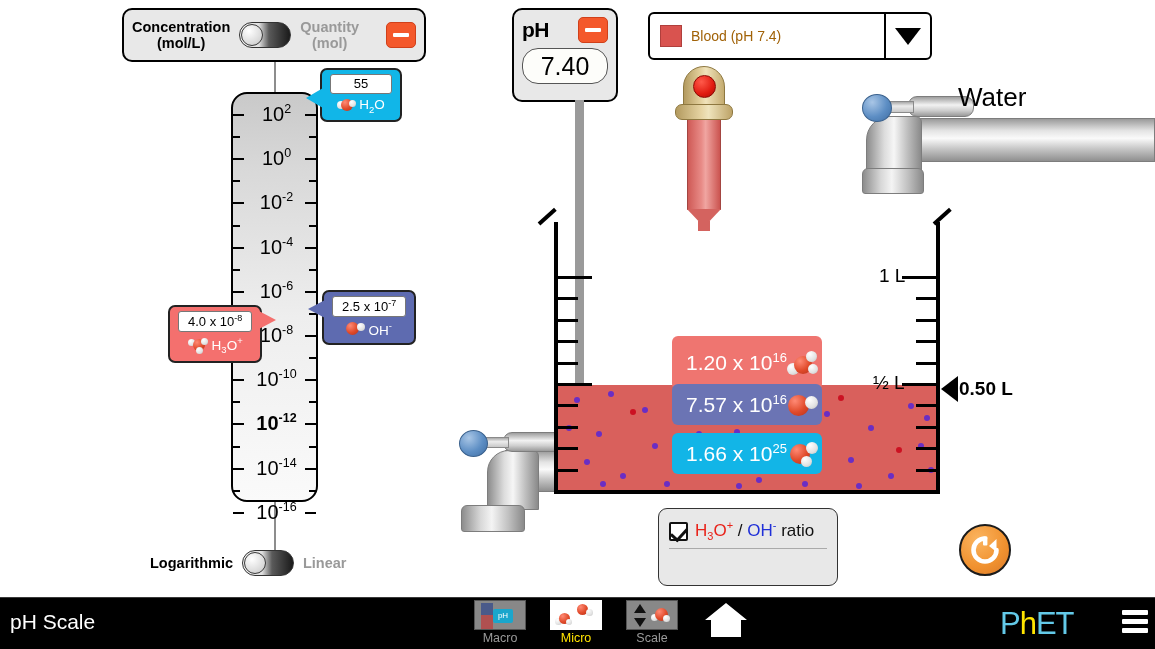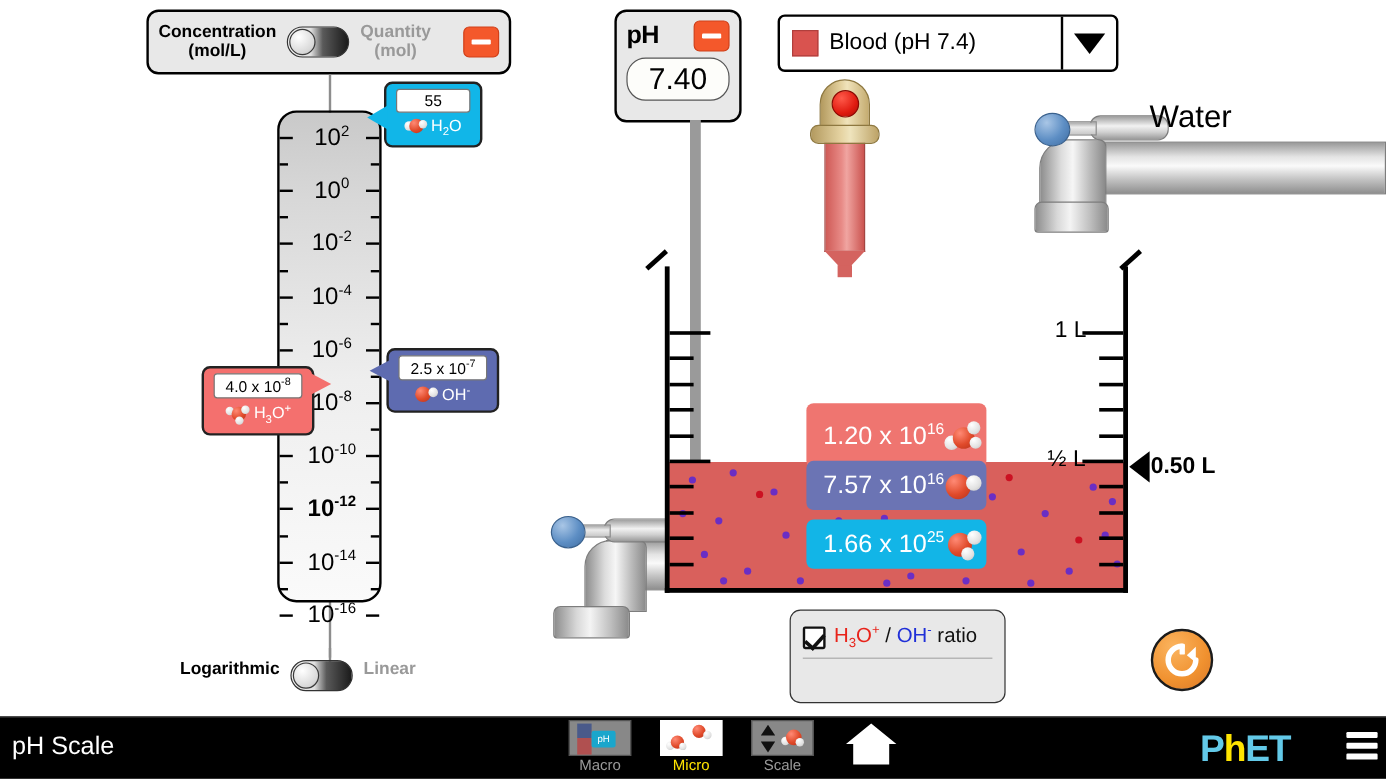--- a/index.html
+++ b/index.html
@@ -79,21 +79,21 @@
 
   
   .mol { position:relative; display:inline-block; }
   .mol i {
     position:absolute; border-radius:50%; display:block;
   }
   .o-atom { background:radial-gradient(circle at 33% 28%,#ff8a75,#e04a2a 55%,#b5311a); }
   .h-atom { background:radial-gradient(circle at 34% 28%,#ffffff,#e2e2e2 60%,#bdbdbd); }
 
   
-  #loglin { left:150px; top:550px; display:flex; align-items:flex-start; }
+  #loglin { left:150px; top:550px; display:flex; align-items:center; }
   #loglin .cq-label { font-size:14.5px; }
   #loglin-stem { left:274px; top:540px; width:2px; height:14px; background:#8d8d8d; }
 
   
   #ph-meter {
     left:512px; top:8px; width:106px; height:94px;
     background:#e8e8e8; border:2px solid #000; border-radius:10px;
     padding:7px 8px 0;
   }
   #ph-meter .row1 { display:flex; align-items:center; justify-content:space-between; }
@@ -111,21 +111,21 @@
   }
   #ph-probe-body { left:569px; top:432px; width:22px; height:20px; background:#111; border-radius:3px 3px 0 0;}
 
   
   #solution-combo {
     left:648px; top:12px; width:284px; height:48px;
     background:#fff; border:2.5px solid #000; border-radius:6px; display:flex; align-items:stretch;
   }
   #solution-combo .sc-left { flex:1; display:flex; align-items:center; padding-left:10px; gap:9px; }
   #solution-combo .swatch { width:22px; height:22px; background:#d9534f; border:1px solid #b03f3c; }
-  #solution-combo .sc-text { font-size:19px; color:#000000; }
+  #solution-combo .sc-text { font-size:14px; color:#a16207; }
   #solution-combo .sc-arrowbox {
     width:46px; border-left:2.5px solid #000; display:flex; align-items:center; justify-content:center;
   }
   .caret-down { width:0;height:0;border-left:13px solid transparent;border-right:13px solid transparent;border-top:17px solid #000; }
 
   
   #dropper { left:672px; top:66px; width:64px; height:160px; }
   #dropper .d-cap {
     position:absolute; left:11px; top:0; width:42px; height:42px;
     background:linear-gradient(to right,#b39a5f,#e2cf9c 40%,#f0e3bb 55%,#c4ab6f);
@@ -251,21 +251,21 @@
     border-top:1px solid #3a3a3a;
   }
   #nav-title { left:10px; top:610px; font-size:21px; color:#fff; }
   .navtab { position:absolute; top:600px; width:56px; text-align:center; }
   .navtab .thumb {
     width:52px; height:30px; margin:0 auto; border:1px solid #555; position:relative; overflow:hidden;
   }
   .navtab .tlabel { font-size:12.5px; color:#9a9a9a; margin-top:1px; }
   .navtab.active .tlabel { color:#ffe400; }
   .navtab.active .thumb { border-color:#fff; }
-  #phet-logo { left:1000px; top:606px; font-size:31px; font-weight:bold; letter-spacing:-1px; }
+  #phet-logo { left:1000px; top:606px; font-size:31px; font-weight:normal; letter-spacing:-1px; }
   #hamburger { left:1122px; top:610px; width:26px; }
   #hamburger div { height:5px; background:#fff; margin-bottom:4px; border-radius:1px; }
 </style>
 </head>
 <body>
 
 <div class="abs" id="conc-panel">
   <div class="cq-label">
     <div>Concentration</div>
     <div>(mol/L)</div>

